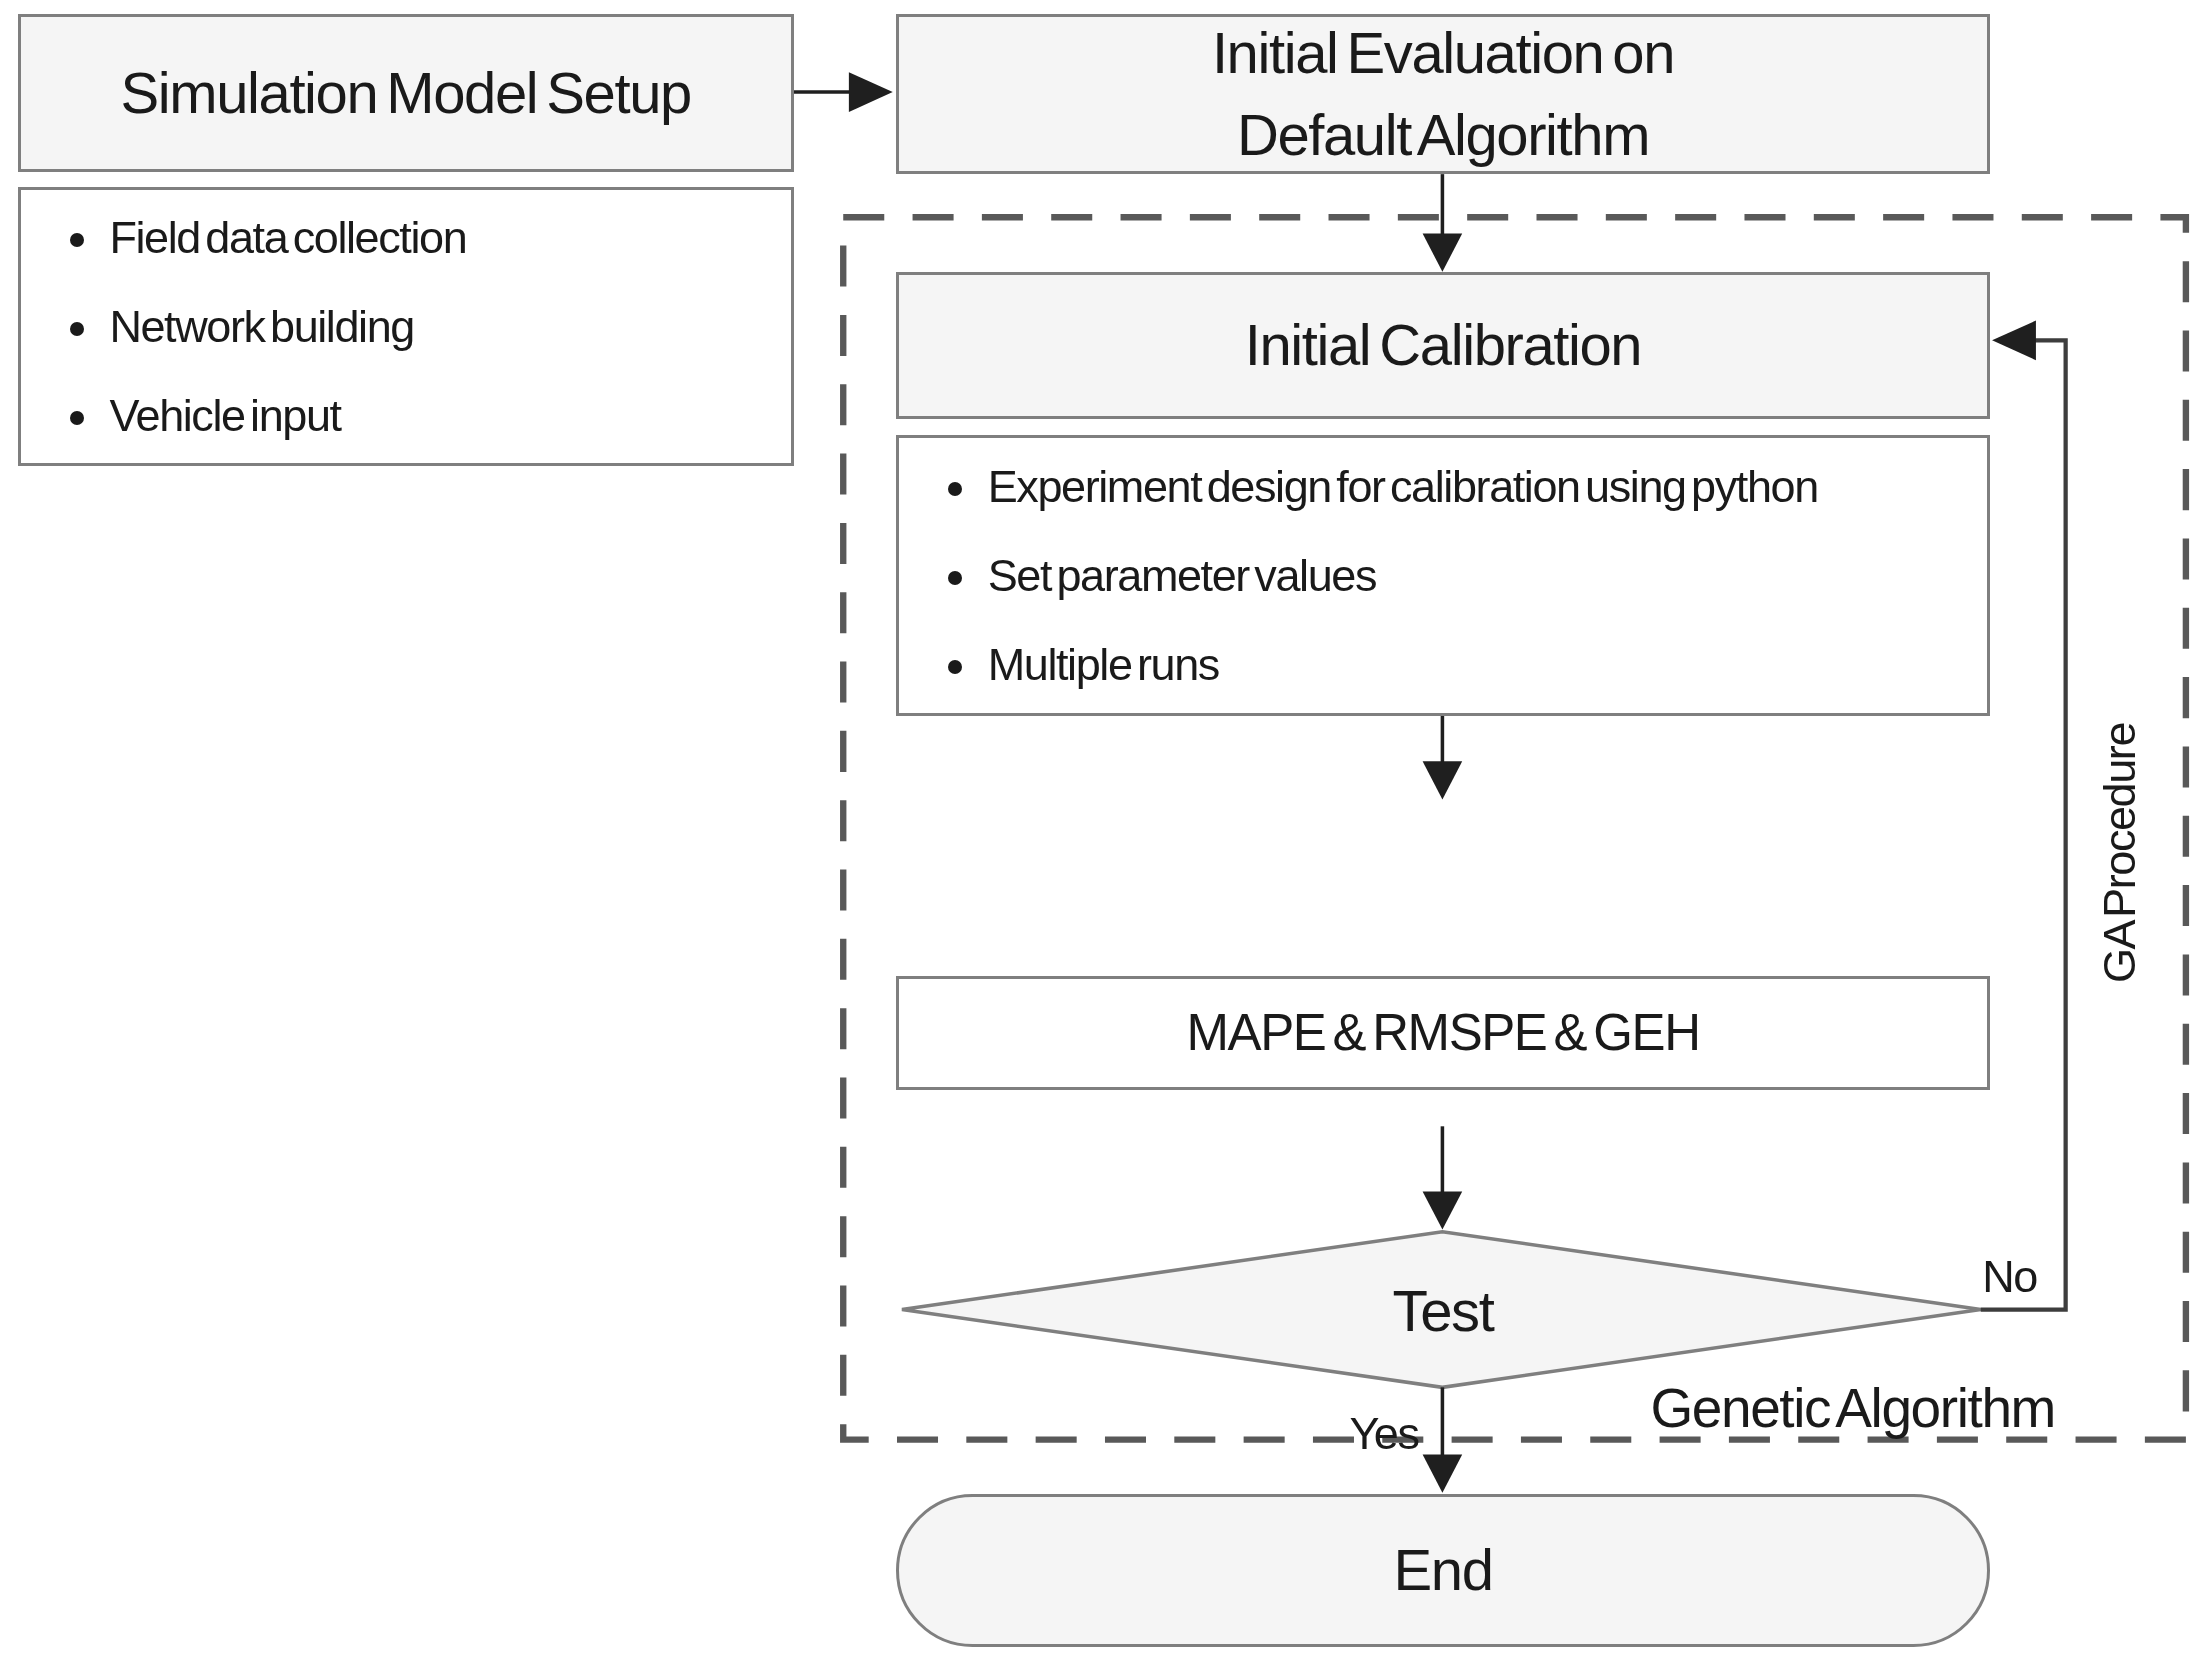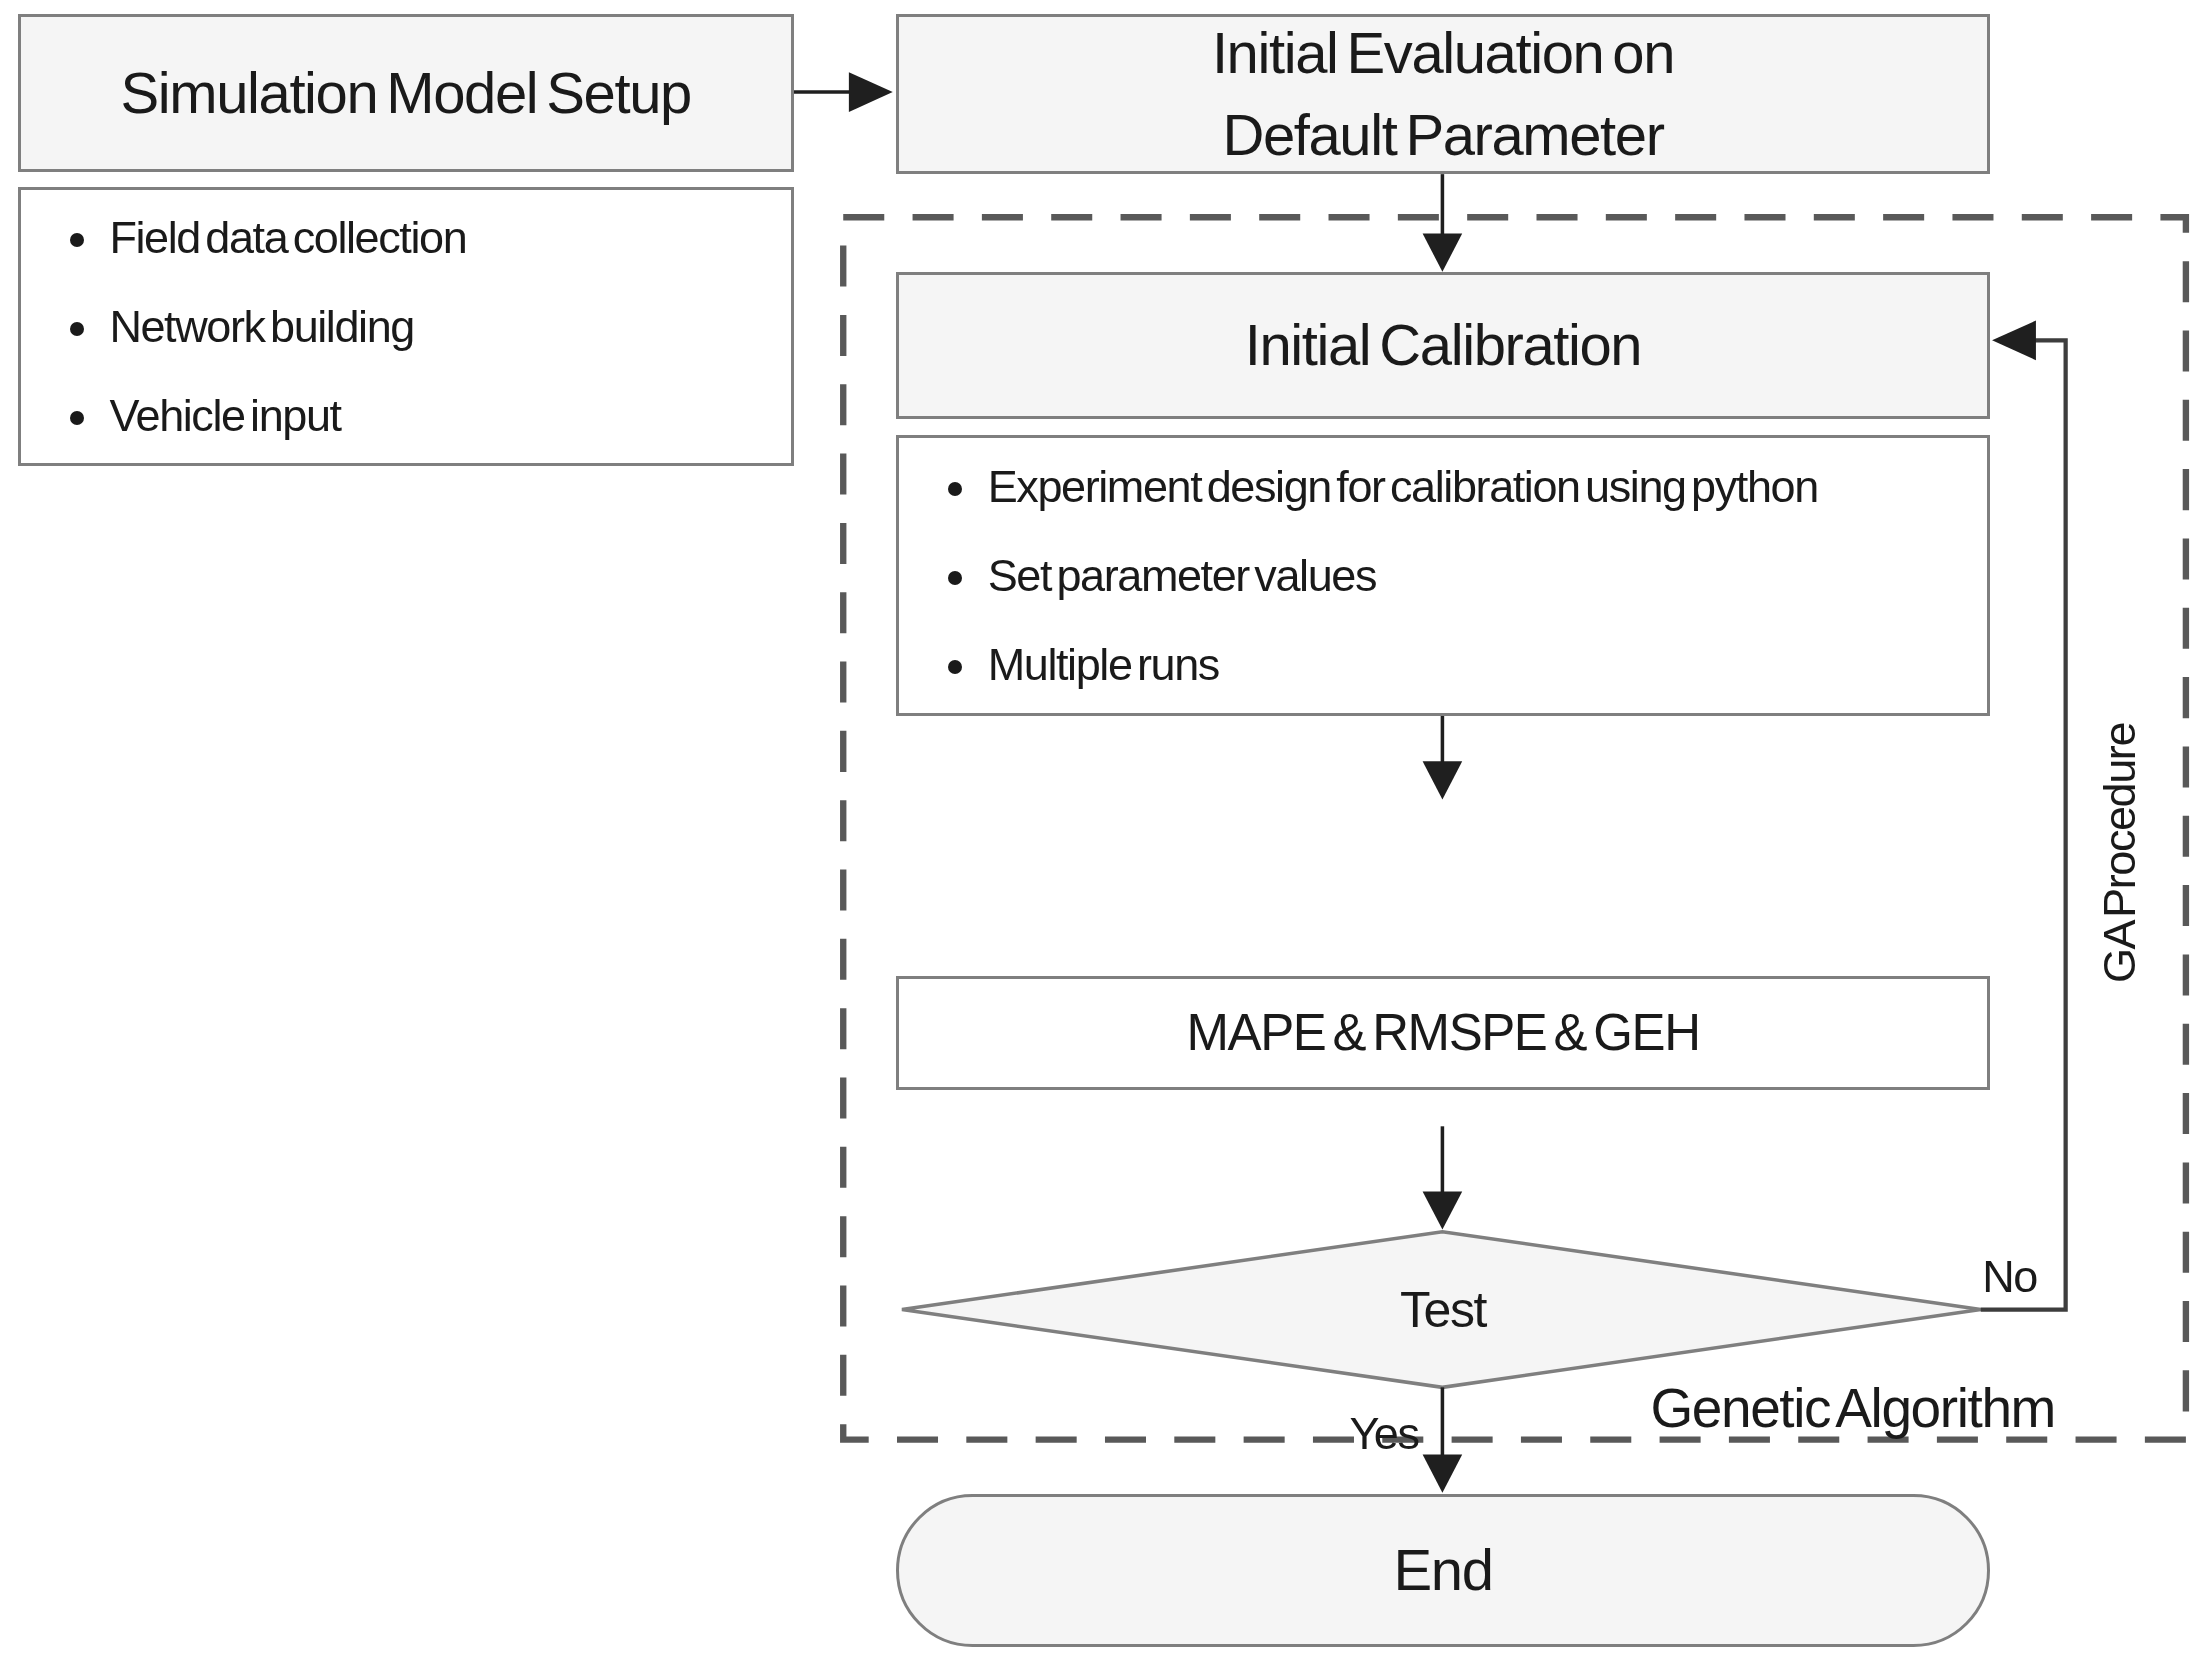--- a/index.html
+++ b/index.html
@@ -73,21 +73,21 @@
   }
   #diamond-label {
     position: absolute;
     left: 896px;
     top: 1232px;
     width: 1094px;
     height: 156px;
     display: flex;
     align-items: center;
     justify-content: center;
-    font-size: 50px;
+    font-size: 58px;
   }
   #label-no  { left: 1958px; top: 1254px; width: 103px; text-align: center; }
   #label-yes { left: 1322px; top: 1411px; width: 124px; text-align: center; }
   #label-genetic-algorithm {
     left: 1531px;
     top: 1381px;
     width: 524px;
     text-align: right;
     font-size: 55px;
   }
@@ -136,21 +136,21 @@
   <div class="node plain" id="box-setup-details">
     <ul class="bullets">
       <li>Field data collection</li>
       <li>Network building</li>
       <li>Vehicle input</li>
     </ul>
   </div>
 
   <div class="node shaded" id="box-evaluation">
     <span class="title-text">Initial Evaluation on</span>
-    <span class="title-text">Default Parameter</span>
+    <span class="title-text">Default Algorithm</span>
   </div>
 
   <div class="node shaded" id="box-calibration">
     <span class="title-text">Initial Calibration</span>
   </div>
 
   <div class="node plain" id="box-calibration-details">
     <ul class="bullets">
       <li>Experiment design for calibration using python</li>
       <li>Set parameter values</li>

